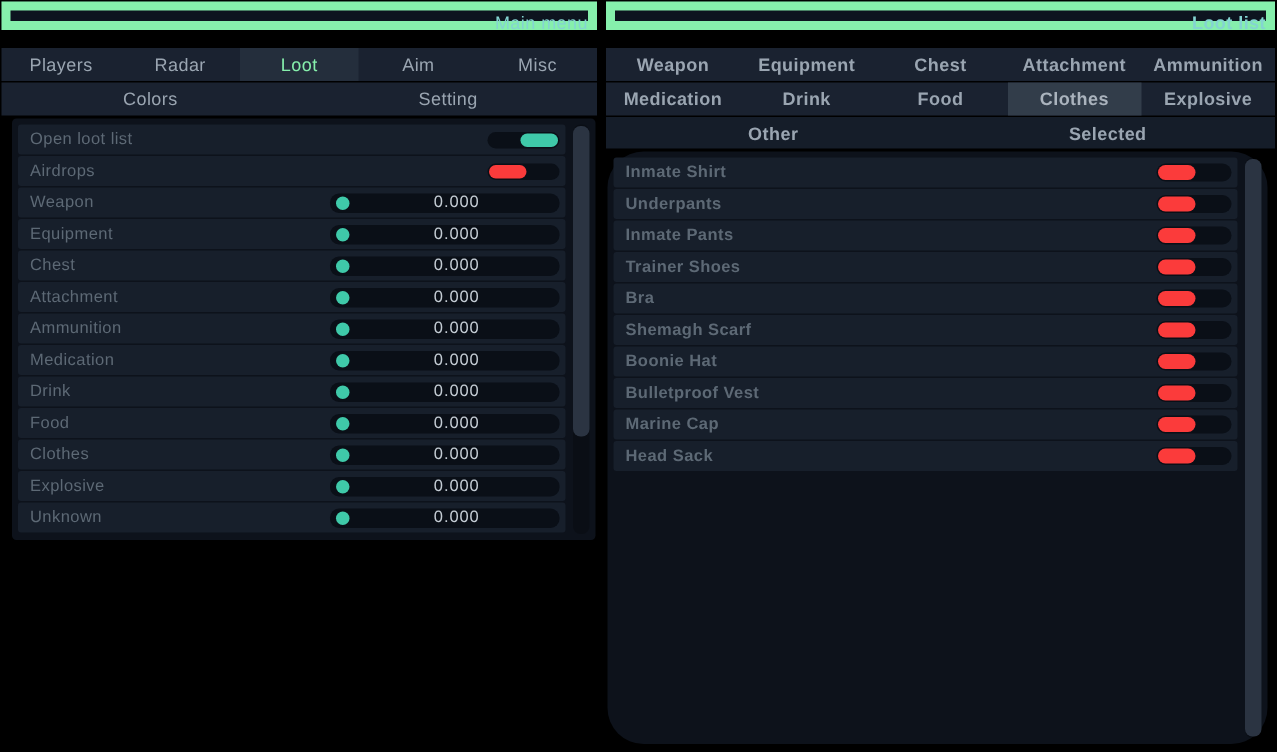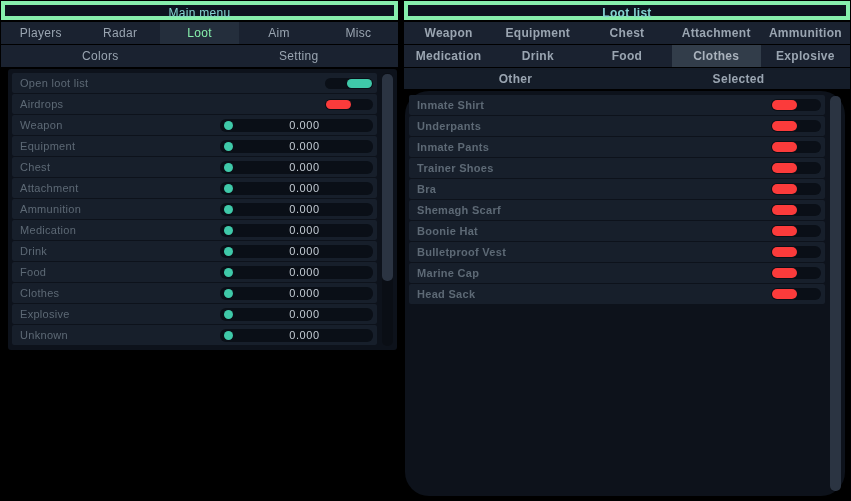--- a/index.html
+++ b/index.html
@@ -17,29 +17,29 @@
     flex-direction: column;
     background: #000;
   }
   .window-left  { left: 1px;   width: 397px; }
   .window-right { left: 404px; width: 446px; font-weight: bold; }
 
   .titlebar {
     height: 19px;
     flex: 0 0 19px;
     background: #0d141f;
-    border: 4px solid #86efac;
+    border: 6px solid #86efac;
     color: #84d4d1;
     font-size: 12px;
     line-height: 17px;
-    text-align: center;
+    text-align: right;
     letter-spacing: 0.3px;
   }
   .tabrow {
-    margin-top: 2px;
+    margin-top: 12px;
     height: 22px;
     flex: 0 0 22px;
     background: #1a2230;
     display: flex;
   }
   .tabrow + .tabrow { margin-top: 1px; }
   .tab {
     flex: 1;
     text-align: center;
     line-height: 22px;

